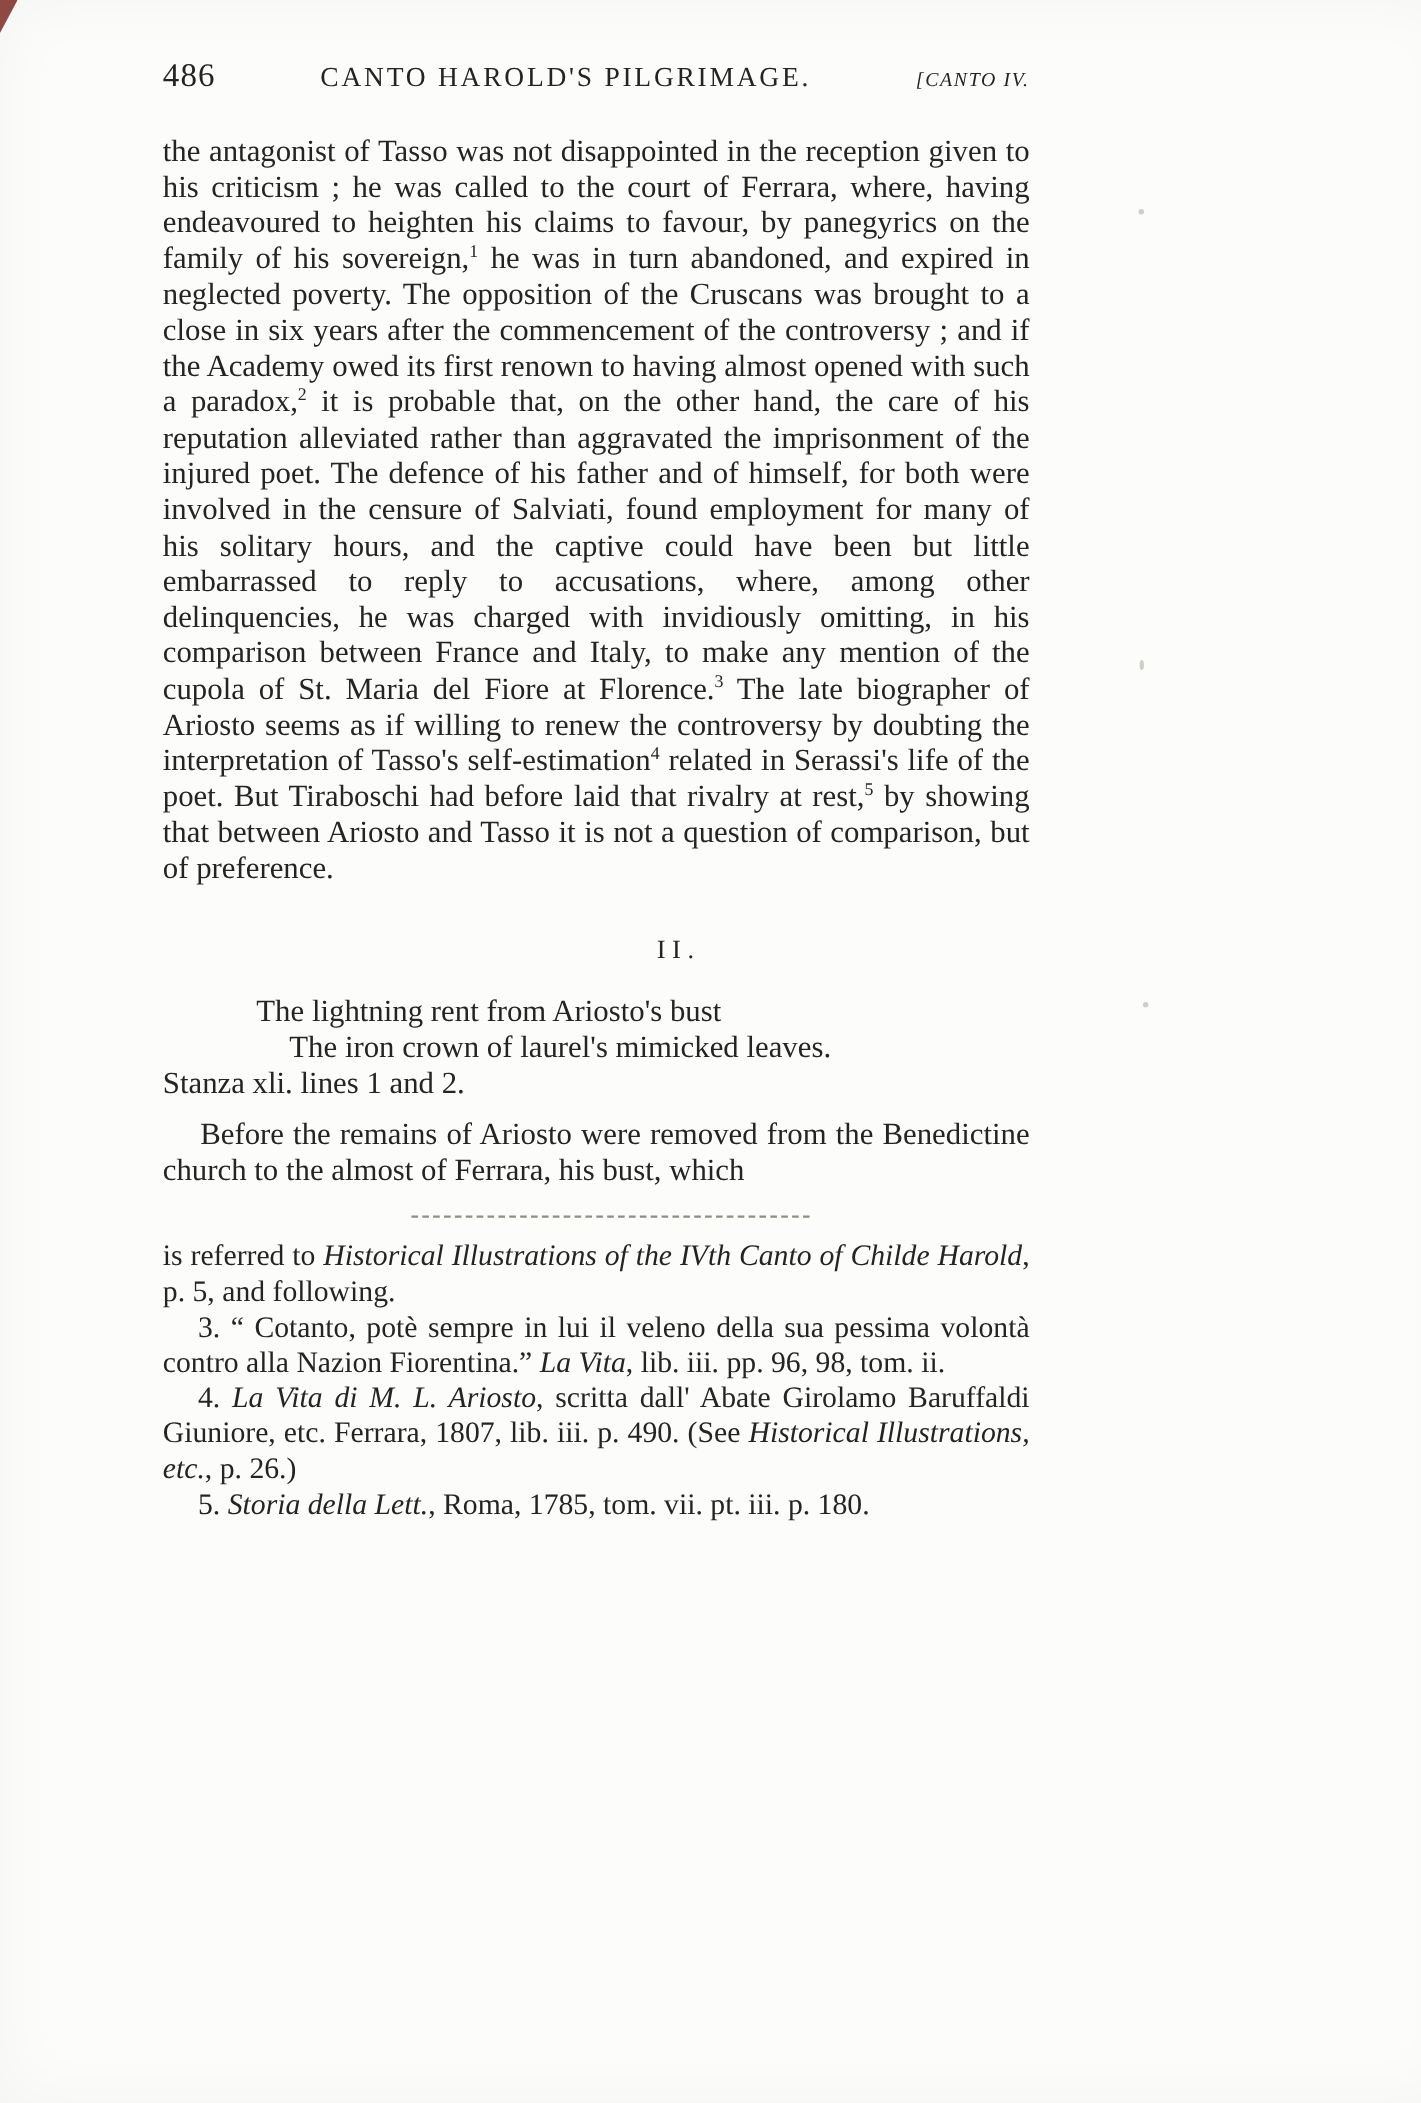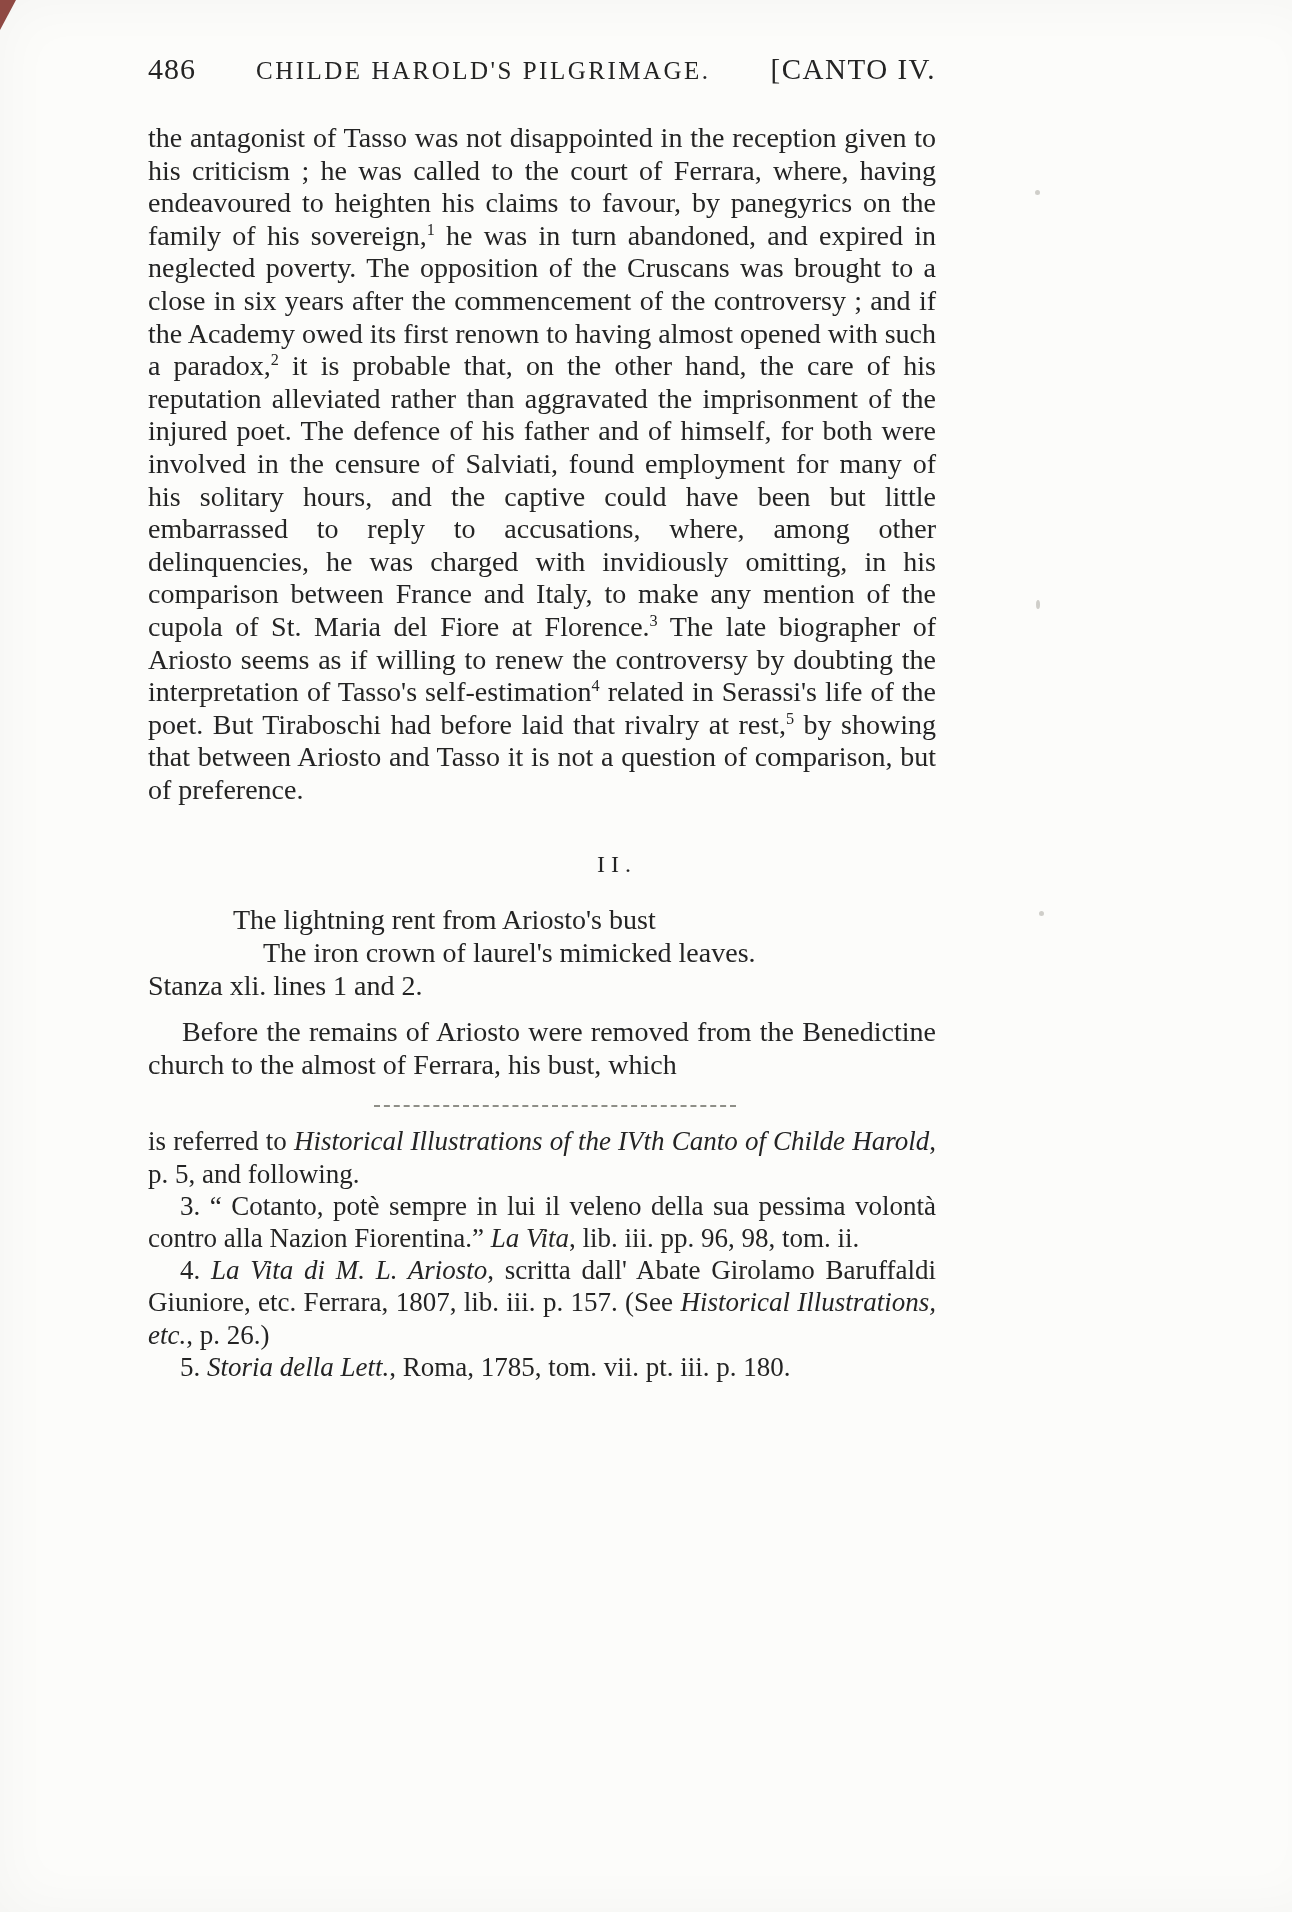--- a/index.html
+++ b/index.html
@@ -34,21 +34,21 @@
     width: 788px;
   }
   .header {
     display: flex;
     justify-content: space-between;
     align-items: baseline;
     margin-bottom: 36px;
   }
   .pagenum { font-size: 30px; letter-spacing: 1px; }
   .running-title { font-size: 25px; letter-spacing: 2.5px; }
-  .canto { font-size: 29px; letter-spacing: 1.5px; }
+  .canto { font-size: 18px; letter-spacing: 1.5px; font-style: italic; }
   .body-par {
     font-size: 28px;
     line-height: 32.6px;
     text-align: justify;
     margin: 0;
   }
   .body-par.indent { text-indent: 34px; margin-top: 14px; }
   sup { font-size: 0.58em; line-height: 0; vertical-align: super; }
   .seg-i { font-style: italic; }
   .section-num {
@@ -88,39 +88,39 @@
 <div class="page">
   <div class="artifact-corner"></div>
   <div class="speck s1"></div>
   <div class="speck s2"></div>
   <div class="speck s3"></div>
 
   <div class="content">
 
     <div class="header">
       <span class="pagenum">486</span>
-      <span class="running-title">CHILDE HAROLD'S PILGRIMAGE.</span>
+      <span class="running-title">CANTO HAROLD'S PILGRIMAGE.</span>
       <span class="canto">[CANTO IV.</span>
     </div>
 
     <p class="body-par"><span>the antagonist of Tasso was not disappointed in the reception given to his criticism ; he was called to the court of Ferrara, where, having endeavoured to heighten his claims to favour, by panegyrics on the family of his sovereign,</span><sup>1</sup><span> he was in turn abandoned, and expired in neglected poverty. The opposition of the Cruscans was brought to a close in six years after the commencement of the controversy ; and if the Academy owed its first renown to having almost opened with such a paradox,</span><sup>2</sup><span> it is probable that, on the other hand, the care of his reputation alleviated rather than aggravated the imprisonment of the injured poet. The defence of his father and of himself, for both were involved in the censure of Salviati, found employment for many of his solitary hours, and the captive could have been but little embarrassed to reply to accusations, where, among other delinquencies, he was charged with invidiously omitting, in his comparison between France and Italy, to make any mention of the cupola of St. Maria del Fiore at Florence.</span><sup>3</sup><span> The late biographer of Ariosto seems as if willing to renew the controversy by doubting the interpretation of Tasso's self-estimation</span><sup>4</sup><span> related in Serassi's life of the poet. But Tiraboschi had before laid that rivalry at rest,</span><sup>5</sup><span> by showing that between Ariosto and Tasso it is not a question of comparison, but of preference.</span></p>
 
     <div class="section-num">II.</div>
 
     <div class="verse">
       <div class="vline v1">The lightning rent from Ariosto's bust</div>
       <div class="vline v2">The iron crown of laurel's mimicked leaves.</div>
       <div class="vattr">Stanza xli. lines 1 and 2.</div>
     </div>
 
     <p class="body-par indent">Before the remains of Ariosto were removed from the Benedictine church to the almost of Ferrara, his bust, which</p>
 
     <div class="fn-sep"></div>
 
     <div class="footnotes">
       <p class="footnote noindent"><span>is referred to </span><span class="seg-i">Historical Illustrations of the IVth Canto of Childe Harold</span><span>, p. 5, and following.</span></p>
       <p class="footnote"><span>3. “ Cotanto, potè sempre in lui il veleno della sua pessima volontà contro alla Nazion Fiorentina.” </span><span class="seg-i">La Vita</span><span>, lib. iii. pp. 96, 98, tom. ii.</span></p>
-      <p class="footnote"><span>4. </span><span class="seg-i">La Vita di M. L. Ariosto</span><span>, scritta dall' Abate Girolamo Baruffaldi Giuniore, etc. Ferrara, 1807, lib. iii. p. 157. (See </span><span class="seg-i">Historical Illustrations, etc.</span><span>, p. 26.)</span></p>
+      <p class="footnote"><span>4. </span><span class="seg-i">La Vita di M. L. Ariosto</span><span>, scritta dall' Abate Girolamo Baruffaldi Giuniore, etc. Ferrara, 1807, lib. iii. p. 490. (See </span><span class="seg-i">Historical Illustrations, etc.</span><span>, p. 26.)</span></p>
       <p class="footnote"><span>5. </span><span class="seg-i">Storia della Lett.</span><span>, Roma, 1785, tom. vii. pt. iii. p. 180.</span></p>
     </div>
 
   </div>
 </div>
 
 </body></html>

